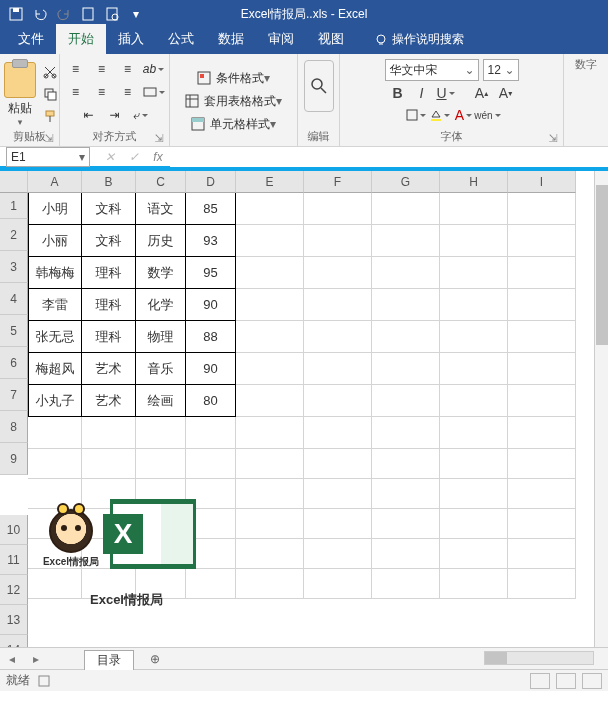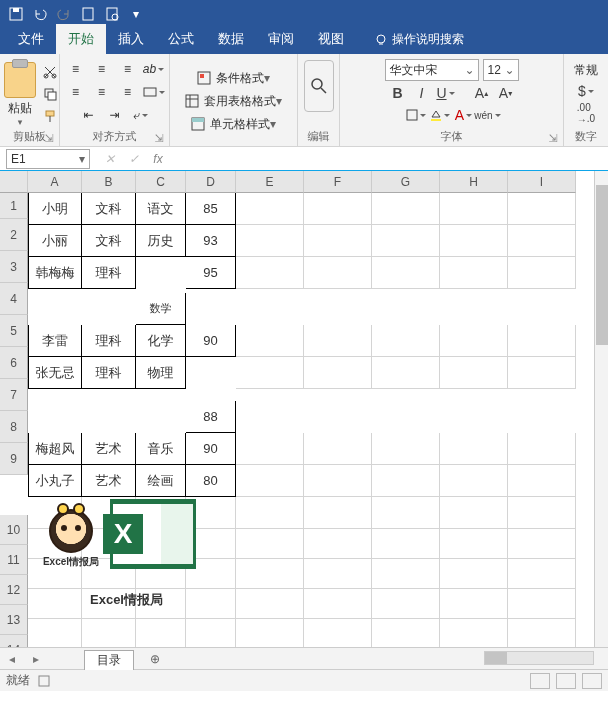--- a/index.html
+++ b/index.html
@@ -54,21 +54,21 @@
 .font-size { width: 36px; height: 22px; background: #fff; border: 1px solid #aaa; display: flex; align-items: center; padding: 0 4px; font-size: 12px; cursor: pointer; position: relative; }
 .caret { position: absolute; right: 3px; top: 50%; transform: translateY(-50%); color: #666; }
 .font-row { display: flex; align-items: center; gap: 4px; }
 .fbtn { width: 20px; height: 20px; display: flex; align-items: center; justify-content: center; cursor: pointer; font-size: 14px; color: #444; }
 .dd::after { content: ""; border: 3px solid transparent; border-top-color: #666; margin-left: 2px; position: relative; top: 2px; }
 
 
 .numgrp { width: 44px; border-right: none; }
 
 
-.fbar { height: 24px; border-bottom: 1px solid #0ea5e9; display: flex; align-items: center; background: #fff; }
+.fbar { height: 24px; border-bottom: 5px solid #0ea5e9; display: flex; align-items: center; background: #fff; }
 .name-box { width: 84px; height: 20px; border: 1px solid #aaa; margin: 0 4px 0 6px; display: flex; align-items: center; padding: 0 4px; font-size: 12px; position: relative; }
 .name-box .caret { right: 4px; }
 .fx-btn { width: 24px; text-align: center; color: #888; cursor: pointer; font-style: italic; }
 .formula-input { flex: 1; height: 20px; border: none; outline: none; padding: 0 4px; color: #aaa; }
 .f-gap { width: 4px; }
 
 
 .sheet { position: relative; height: 476px; overflow: hidden; }
 .corner { position: absolute; left: 0; top: 0; width: 28px; height: 22px; background: #e6e6e6; border-right: 1px solid #ccc; border-bottom: 1px solid #aaa; }
 .colhdrs { position: absolute; left: 28px; top: 0; height: 22px; display: flex; }
@@ -144,20 +144,21 @@
         <rect x="2" y="1" width="10" height="12" fill="none" stroke="#fff"></rect>
       </svg>
     </div>
   <div class="qicon">
       <svg width="14" height="14">
         <rect x="2" y="1" width="10" height="12" fill="none" stroke="#fff"></rect>
         <circle cx="10" cy="10" r="3" fill="none" stroke="#fff"></circle>
       </svg>
     </div>
   <div class="qicon" style="color:#fff">▾</div>
+  <div class="title-center">Excel情报局..xls  -  Excel</div>
 </div>
 
 <div class="tabs">
   <div class="tab">文件</div>
   <div class="tab active">开始</div>
   <div class="tab">插入</div>
   <div class="tab">公式</div>
   <div class="tab">数据</div>
   <div class="tab">审阅</div>
   <div class="tab">视图</div>
@@ -307,29 +308,20 @@
         <div class="fbtn dd">
             <span style="color:#c00">A</span>
           </div>
         <div class="fbtn dd" style="font-size:10px">wén</div>
       </div>
     </div>
     <div class="group-label"><span>字体</span><span class="dlg">⇲</span></div>
   </div>
 
   <div class="group numgrp">
-    <div class="group-body col" style="justify-content:center;gap:2px;align-items:center">
-      <div style="font-size:12px;">常规</div>
-      <div class="row">
-          <div class="fbtn dd">$</div>
-        </div>
-      <div class="row">
-          <div class="fbtn" style="font-size:10px">.00<br>→.0</div>
-        </div>
-    </div>
     <div class="group-label">数字</div>
   </div>
 </div>
 
 <div class="fbar">
   <div class="name-box">
       <span>E1</span>
       <span class="caret">▾</span>
     </div>
   <div class="f-gap"></div>
@@ -387,21 +379,21 @@
         <div class="cell tbl-border" style="width: 50px; height: 32px; font-size: 13px;">93</div>
         <div class="cell" style="width: 68px; height: 32px;"></div>
         <div class="cell" style="width: 68px; height: 32px;"></div>
         <div class="cell" style="width: 68px; height: 32px;"></div>
         <div class="cell" style="width: 68px; height: 32px;"></div>
         <div class="cell" style="width: 68px; height: 32px;"></div>
       </div>
       <div class="cellrow">
         <div class="cell tbl-border tbl-left" style="width: 54px; height: 32px; font-size: 13px;">韩梅梅</div>
         <div class="cell tbl-border" style="width: 54px; height: 32px; font-size: 13px;">理科</div>
-        <div class="cell tbl-border" style="width: 50px; height: 32px; font-size: 11px; margin-top: 36px;">数学</div>
+        <div class="cell tbl-border" style="width: 50px; height: 32px; font-size: 13px;">数学</div>
         <div class="cell tbl-border" style="width: 50px; height: 32px; font-size: 13px;">95</div>
         <div class="cell" style="width: 68px; height: 32px;"></div>
         <div class="cell" style="width: 68px; height: 32px;"></div>
         <div class="cell" style="width: 68px; height: 32px;"></div>
         <div class="cell" style="width: 68px; height: 32px;"></div>
         <div class="cell" style="width: 68px; height: 32px;"></div>
       </div>
       <div class="cellrow">
         <div class="cell tbl-border tbl-left" style="width: 54px; height: 32px; font-size: 13px;">李雷</div>
         <div class="cell tbl-border" style="width: 54px; height: 32px; font-size: 13px;">理科</div>
@@ -410,21 +402,21 @@
         <div class="cell" style="width: 68px; height: 32px;"></div>
         <div class="cell" style="width: 68px; height: 32px;"></div>
         <div class="cell" style="width: 68px; height: 32px;"></div>
         <div class="cell" style="width: 68px; height: 32px;"></div>
         <div class="cell" style="width: 68px; height: 32px;"></div>
       </div>
       <div class="cellrow">
         <div class="cell tbl-border tbl-left" style="width: 54px; height: 32px; font-size: 13px;">张无忌</div>
         <div class="cell tbl-border" style="width: 54px; height: 32px; font-size: 13px;">理科</div>
         <div class="cell tbl-border" style="width: 50px; height: 32px; font-size: 13px;">物理</div>
-        <div class="cell tbl-border" style="width: 50px; height: 32px; font-size: 13px; margin-top: 44px;">88</div>
+        <div class="cell tbl-border" style="width: 50px; height: 32px; font-size: 13px;">88</div>
         <div class="cell" style="width: 68px; height: 32px;"></div>
         <div class="cell" style="width: 68px; height: 32px;"></div>
         <div class="cell" style="width: 68px; height: 32px;"></div>
         <div class="cell" style="width: 68px; height: 32px;"></div>
         <div class="cell" style="width: 68px; height: 32px;"></div>
       </div>
       <div class="cellrow">
         <div class="cell tbl-border tbl-left" style="width: 54px; height: 32px; font-size: 13px;">梅超风</div>
         <div class="cell tbl-border" style="width: 54px; height: 32px; font-size: 13px;">艺术</div>
         <div class="cell tbl-border" style="width: 50px; height: 32px; font-size: 13px;">音乐</div>

